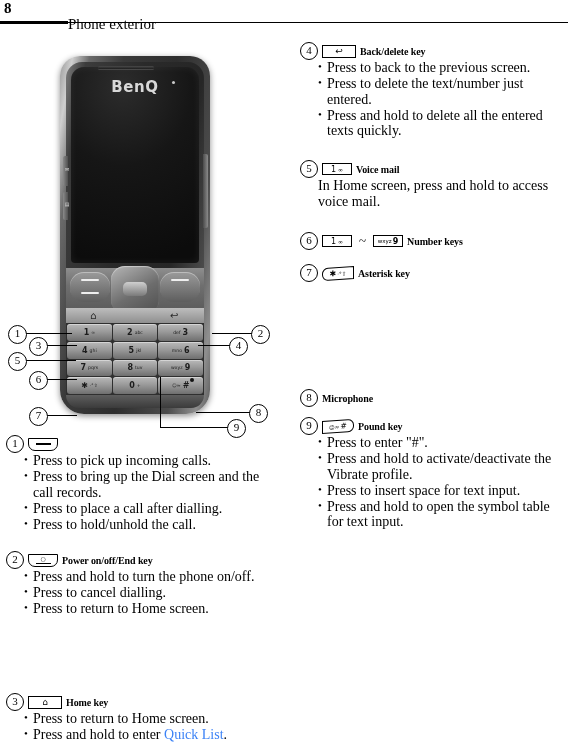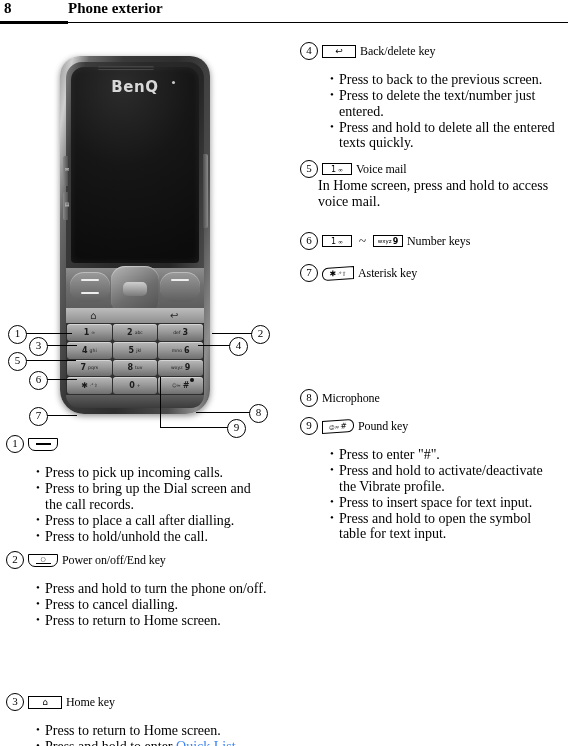--- a/index.html
+++ b/index.html
@@ -24,23 +24,23 @@
     height: 26px;
   }
   .page-number {
     position: absolute;
     left: 4px; top: 0px;
     font-size: 15px;
     font-weight: bold;
   }
   .header-title {
     position: absolute;
-    left: 68px; top: 0px;
+    left: 68px; top: 16px;
     font-size: 15px;
-    font-weight: bold;
+    font-weight: normal;
   }
   .header-rule-thick {
     position: absolute;
     left: 0; top: 21px;
     width: 68px; height: 3px;
     background: #000;
   }
   .header-rule-thin {
     position: absolute;
     left: 68px; top: 22px;
@@ -278,26 +278,26 @@
   .num-badge {
     flex: 0 0 auto;
     width: 16px; height: 16px;
     border: 1.2px solid #000;
     border-radius: 50%;
     font-size: 11px;
     line-height: 14px;
     text-align: center;
   }
   .entry-title {
-    font-size: 12px;
-    font-weight: normal;
+    font-size: 10px;
+    font-weight: bold;
     letter-spacing: -0.1px;
   }
   ul.bullets {
-    margin: 12px;
+    margin: 0;
     padding: 0 0 0 18px;
     list-style: none;
   }
   ul.bullets li {
     position: relative;
     font-size: 14px;
     line-height: 15.5px;
     margin: 0 0 0.5px 0;
     padding-left: 9px;
   }

